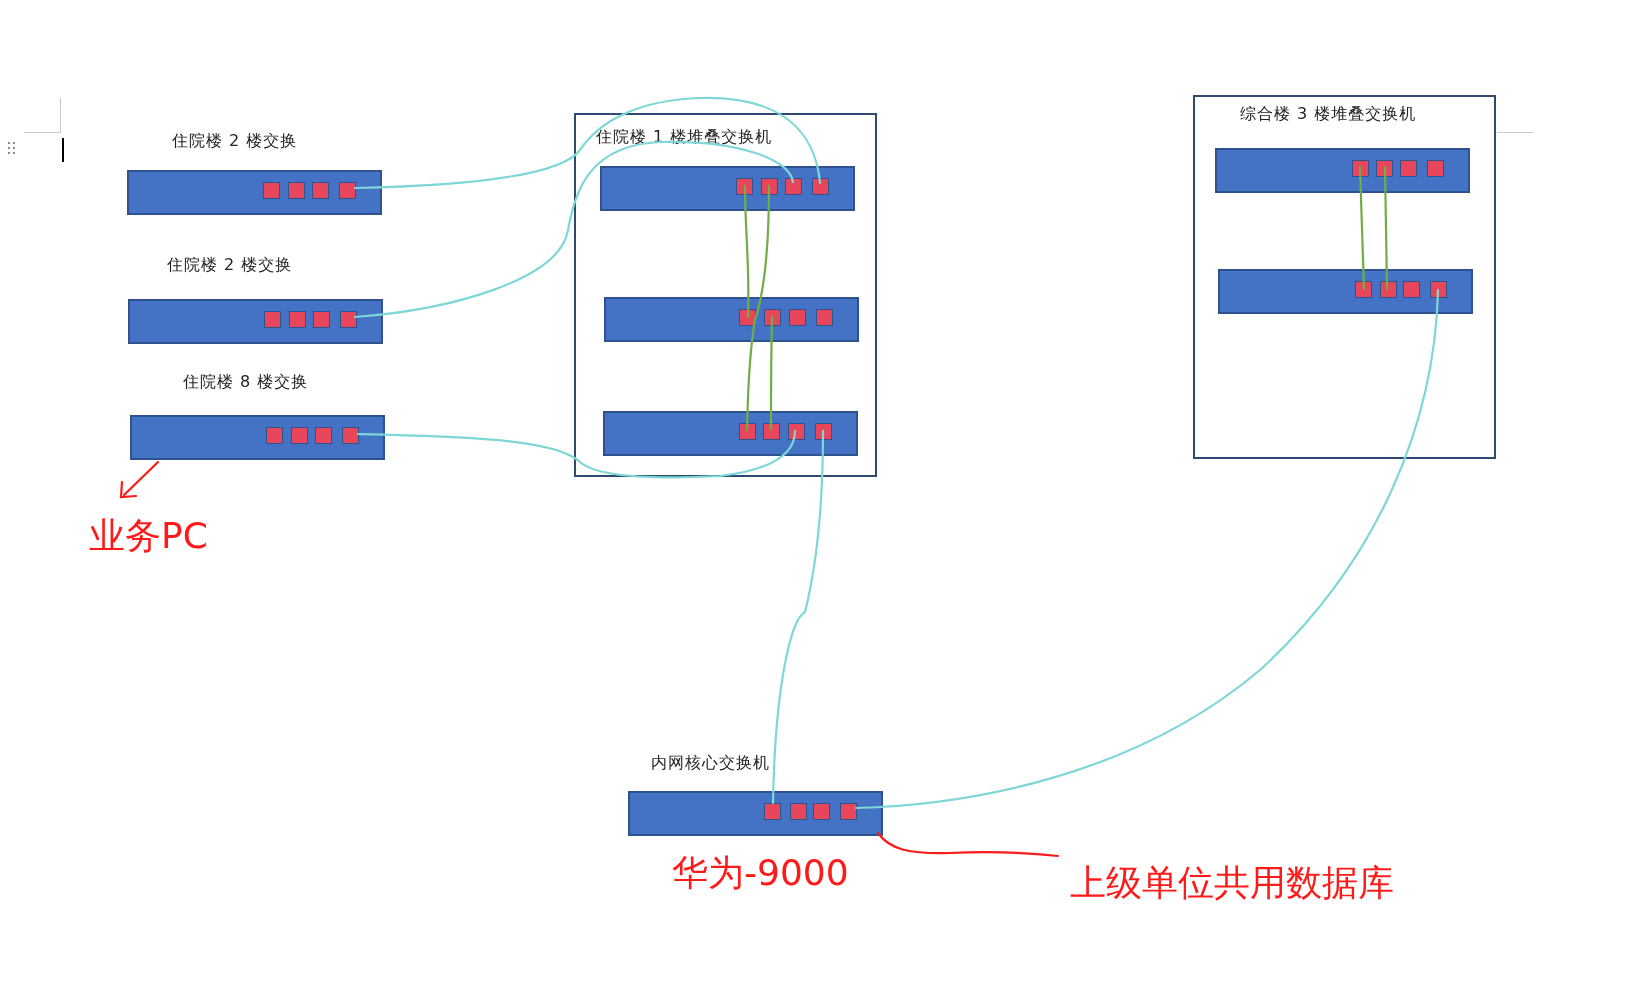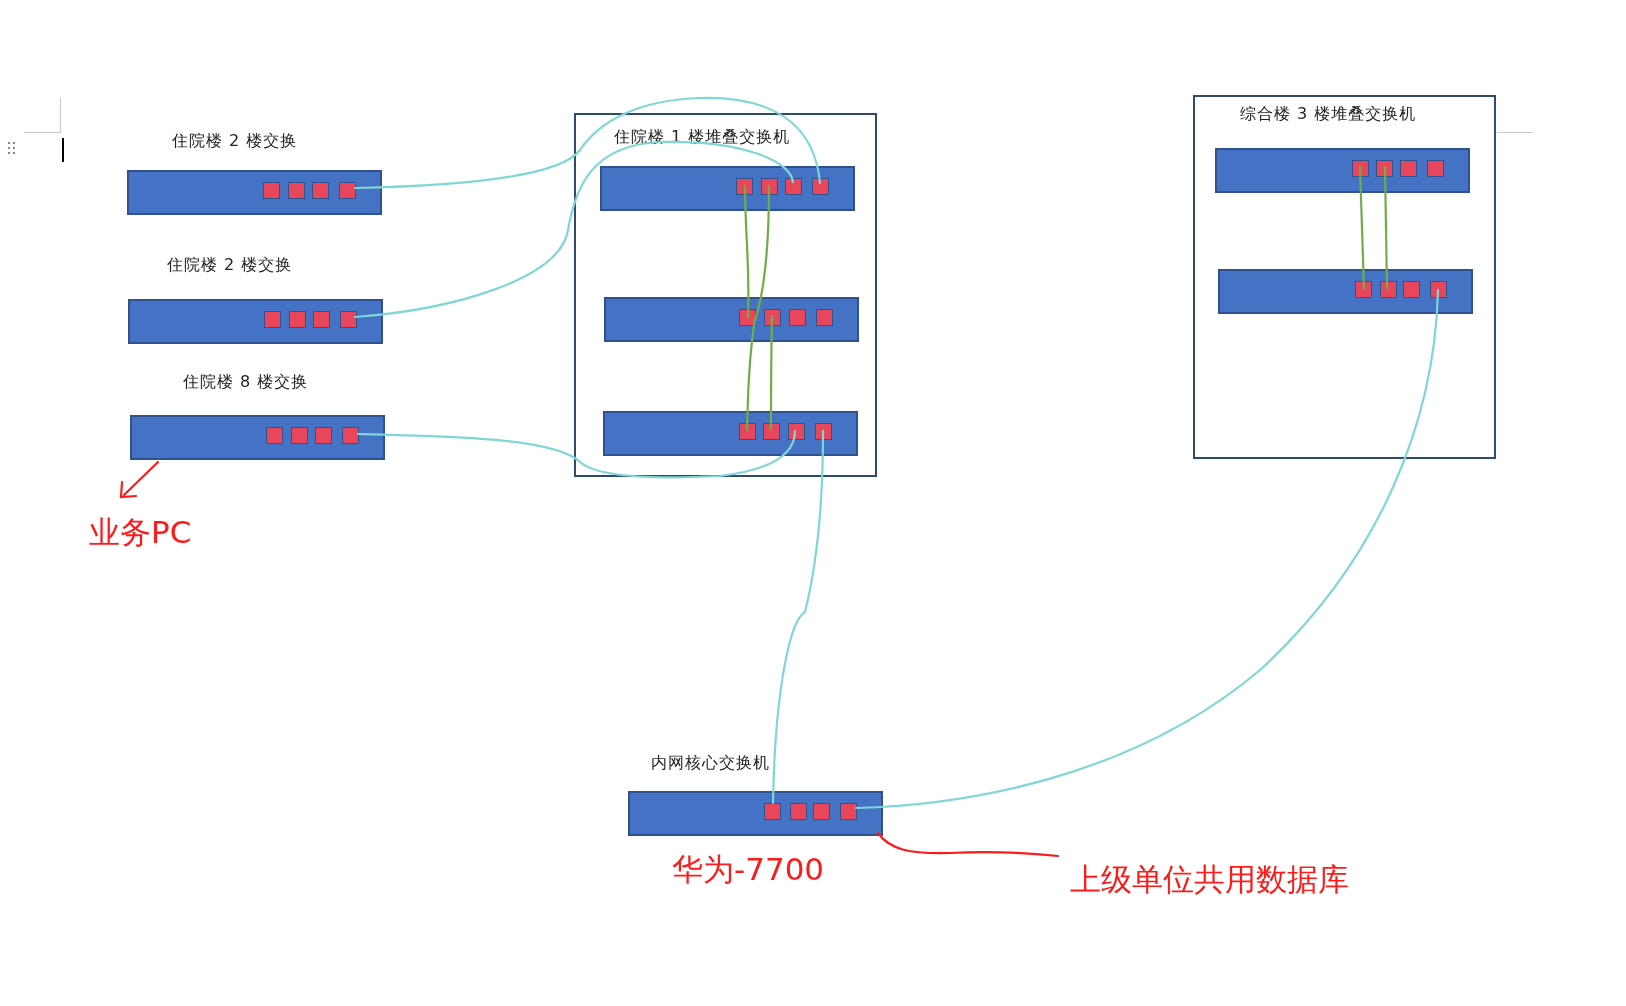--- a/index.html
+++ b/index.html
@@ -1,20 +1,20 @@
 <!DOCTYPE html>
 <html><head>
   <meta charset="utf-8">
   <style>
     html, body { margin: 0; padding: 0; background: #ffffff; }
     body { width: 1626px; height: 1006px; position: relative; overflow: hidden;
            font-family: "DejaVu Sans", sans-serif; }
     .label { position: absolute; color: #222; font-size: 16px; white-space: nowrap;
              letter-spacing: 1px; }
-    .annot { position: absolute; color: #ff1a1a; font-size: 31px; white-space: nowrap; }
+    .annot { position: absolute; color: #ff1a1a; font-size: 36px; white-space: nowrap; }
     .switch { position: absolute; background: #4472c4; border: 2px solid #2f528f;
               box-sizing: border-box; }
     .port { position: absolute; width: 17px; height: 17px; background: #e8475b;
             border: 1.5px solid #2f528f; box-sizing: border-box; }
     .stack { position: absolute; border: 2px solid #2f4a6e; box-sizing: border-box;
              background: transparent; }
     svg.wires { position: absolute; left: 0; top: 0; pointer-events: none; }
     .margin-mark { position: absolute; background: #c8c8c8; }
     .cursor { position: absolute; left: 62px; top: 138px; width: 2px; height: 24px; background: #000; }
     .grip { position: absolute; left: 8px; top: 142px; width: 8px; height: 12px; }
@@ -36,21 +36,21 @@
     <span style="left:5px;top:10px"></span>
 </div>
 
 <div class="stack" style="left:574px;top:113px;width:303px;height:364px;"></div>
 <div class="stack" style="left:1193px;top:95px;width:303px;height:364px;"></div>
 
 <div class="label" style="left:172px;top:131px;">住院楼 2 楼交换</div>
 <div class="label" style="left:167px;top:255px;">住院楼 2 楼交换</div>
 <div class="label" style="left:183px;top:372px;">住院楼 8 楼交换</div>
 <div class="label" style="left:651px;top:753px;">内网核心交换机</div>
-<div class="label" style="left:614px;top:127px;">住院楼 1 楼堆叠交换机</div>
+<div class="label" style="left:596px;top:127px;">住院楼 1 楼堆叠交换机</div>
 <div class="label" style="left:1240px;top:104px;">综合楼 3 楼堆叠交换机</div>
 
 <div class="switch" style="left:127px;top:170px;width:255px;height:45px;">
     <div class="port" style="left: 134px; top: 10px;"></div>
     <div class="port" style="left: 159px; top: 10px;"></div>
     <div class="port" style="left: 183px; top: 10px;"></div>
     <div class="port" style="left: 210px; top: 10px;"></div>
   </div>
 <div class="switch" style="left:128px;top:299px;width:255px;height:45px;">
     <div class="port" style="left: 134px; top: 10px;"></div>
@@ -119,14 +119,14 @@
     <path stroke="#70ad47" stroke-width="2.2" d="M1360,167 L1364,289"></path>
     <path stroke="#70ad47" stroke-width="2.2" d="M1385,167 L1387,289"></path>
 
     <path stroke="#ff1a1a" stroke-width="2.2" d="M158,462 L124,495"></path>
     <path stroke="#ff1a1a" stroke-width="2.2" d="M122,482 L121,497 L136,496"></path>
     <path stroke="#ff1a1a" stroke-width="2.2" d="M878,833 C890,850 910,854 950,853 C990,851 1030,853 1058,856"></path>
   </g>
 </svg>
 
 <div class="annot" style="left:89px;top:512px;">业务PC</div>
-<div class="annot" style="left:672px;top:849px;">华为-7700</div>
+<div class="annot" style="left:672px;top:849px;">华为-9000</div>
 <div class="annot" style="left:1070px;top:859px;">上级单位共用数据库</div>
 
 </body></html>

